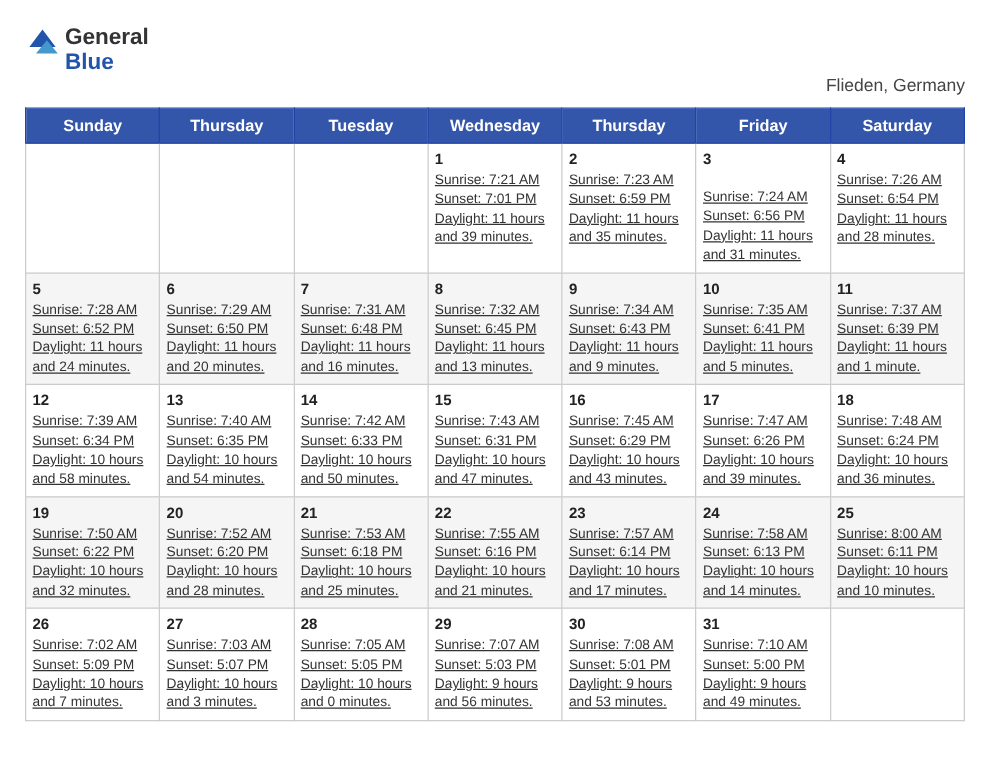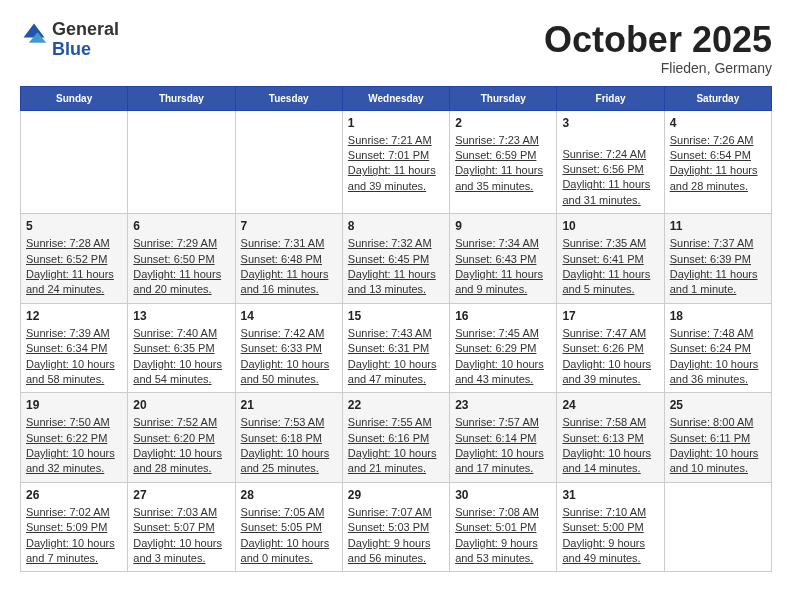--- a/index.html
+++ b/index.html
@@ -36,30 +36,31 @@
     }
     .month-title {
       font-size: 36px;
       font-weight: bold;
       color: #222;
       line-height: 1.1;
     }
     .location {
       font-size: 14px;
       color: #444;
+      margin-top: 40px;
     }
     .calendar {
       width: 100%;
       border-collapse: collapse;
       border: 1px solid #ccc;
     }
     .calendar th {
       background: #3355aa;
       color: #fff;
-      font-size: 10px;
+      font-size: 13px;
       font-weight: bold;
       text-align: center;
       padding: 6px 4px;
       border: 1px solid #2244aa;
     }
     .calendar td {
       vertical-align: top;
       width: calc(100% / 7);
       padding: 5px 5px;
       border: 1px solid #ccc;
@@ -94,21 +95,20 @@
     <svg class="logo-icon" viewBox="0 0 32 32">
       <polygon points="16,4 28,20 4,20" fill="#2255aa"></polygon>
       <polygon points="20,14 30,26 10,26" fill="#4499cc"></polygon>
     </svg>
     <div class="logo-text">
       <span class="logo-general">General</span><br>
       <span class="logo-blue">Blue</span>
     </div>
   </div>
   <div class="title-block">
-    <div class="month-title">October 2025</div>
     <div class="location">Flieden, Germany</div>
   </div>
 </div>
 
 <table class="calendar">
   <thead>
     <tr>
     <th>Sunday</th>
         <th>Thursday</th>
         <th>Tuesday</th>

